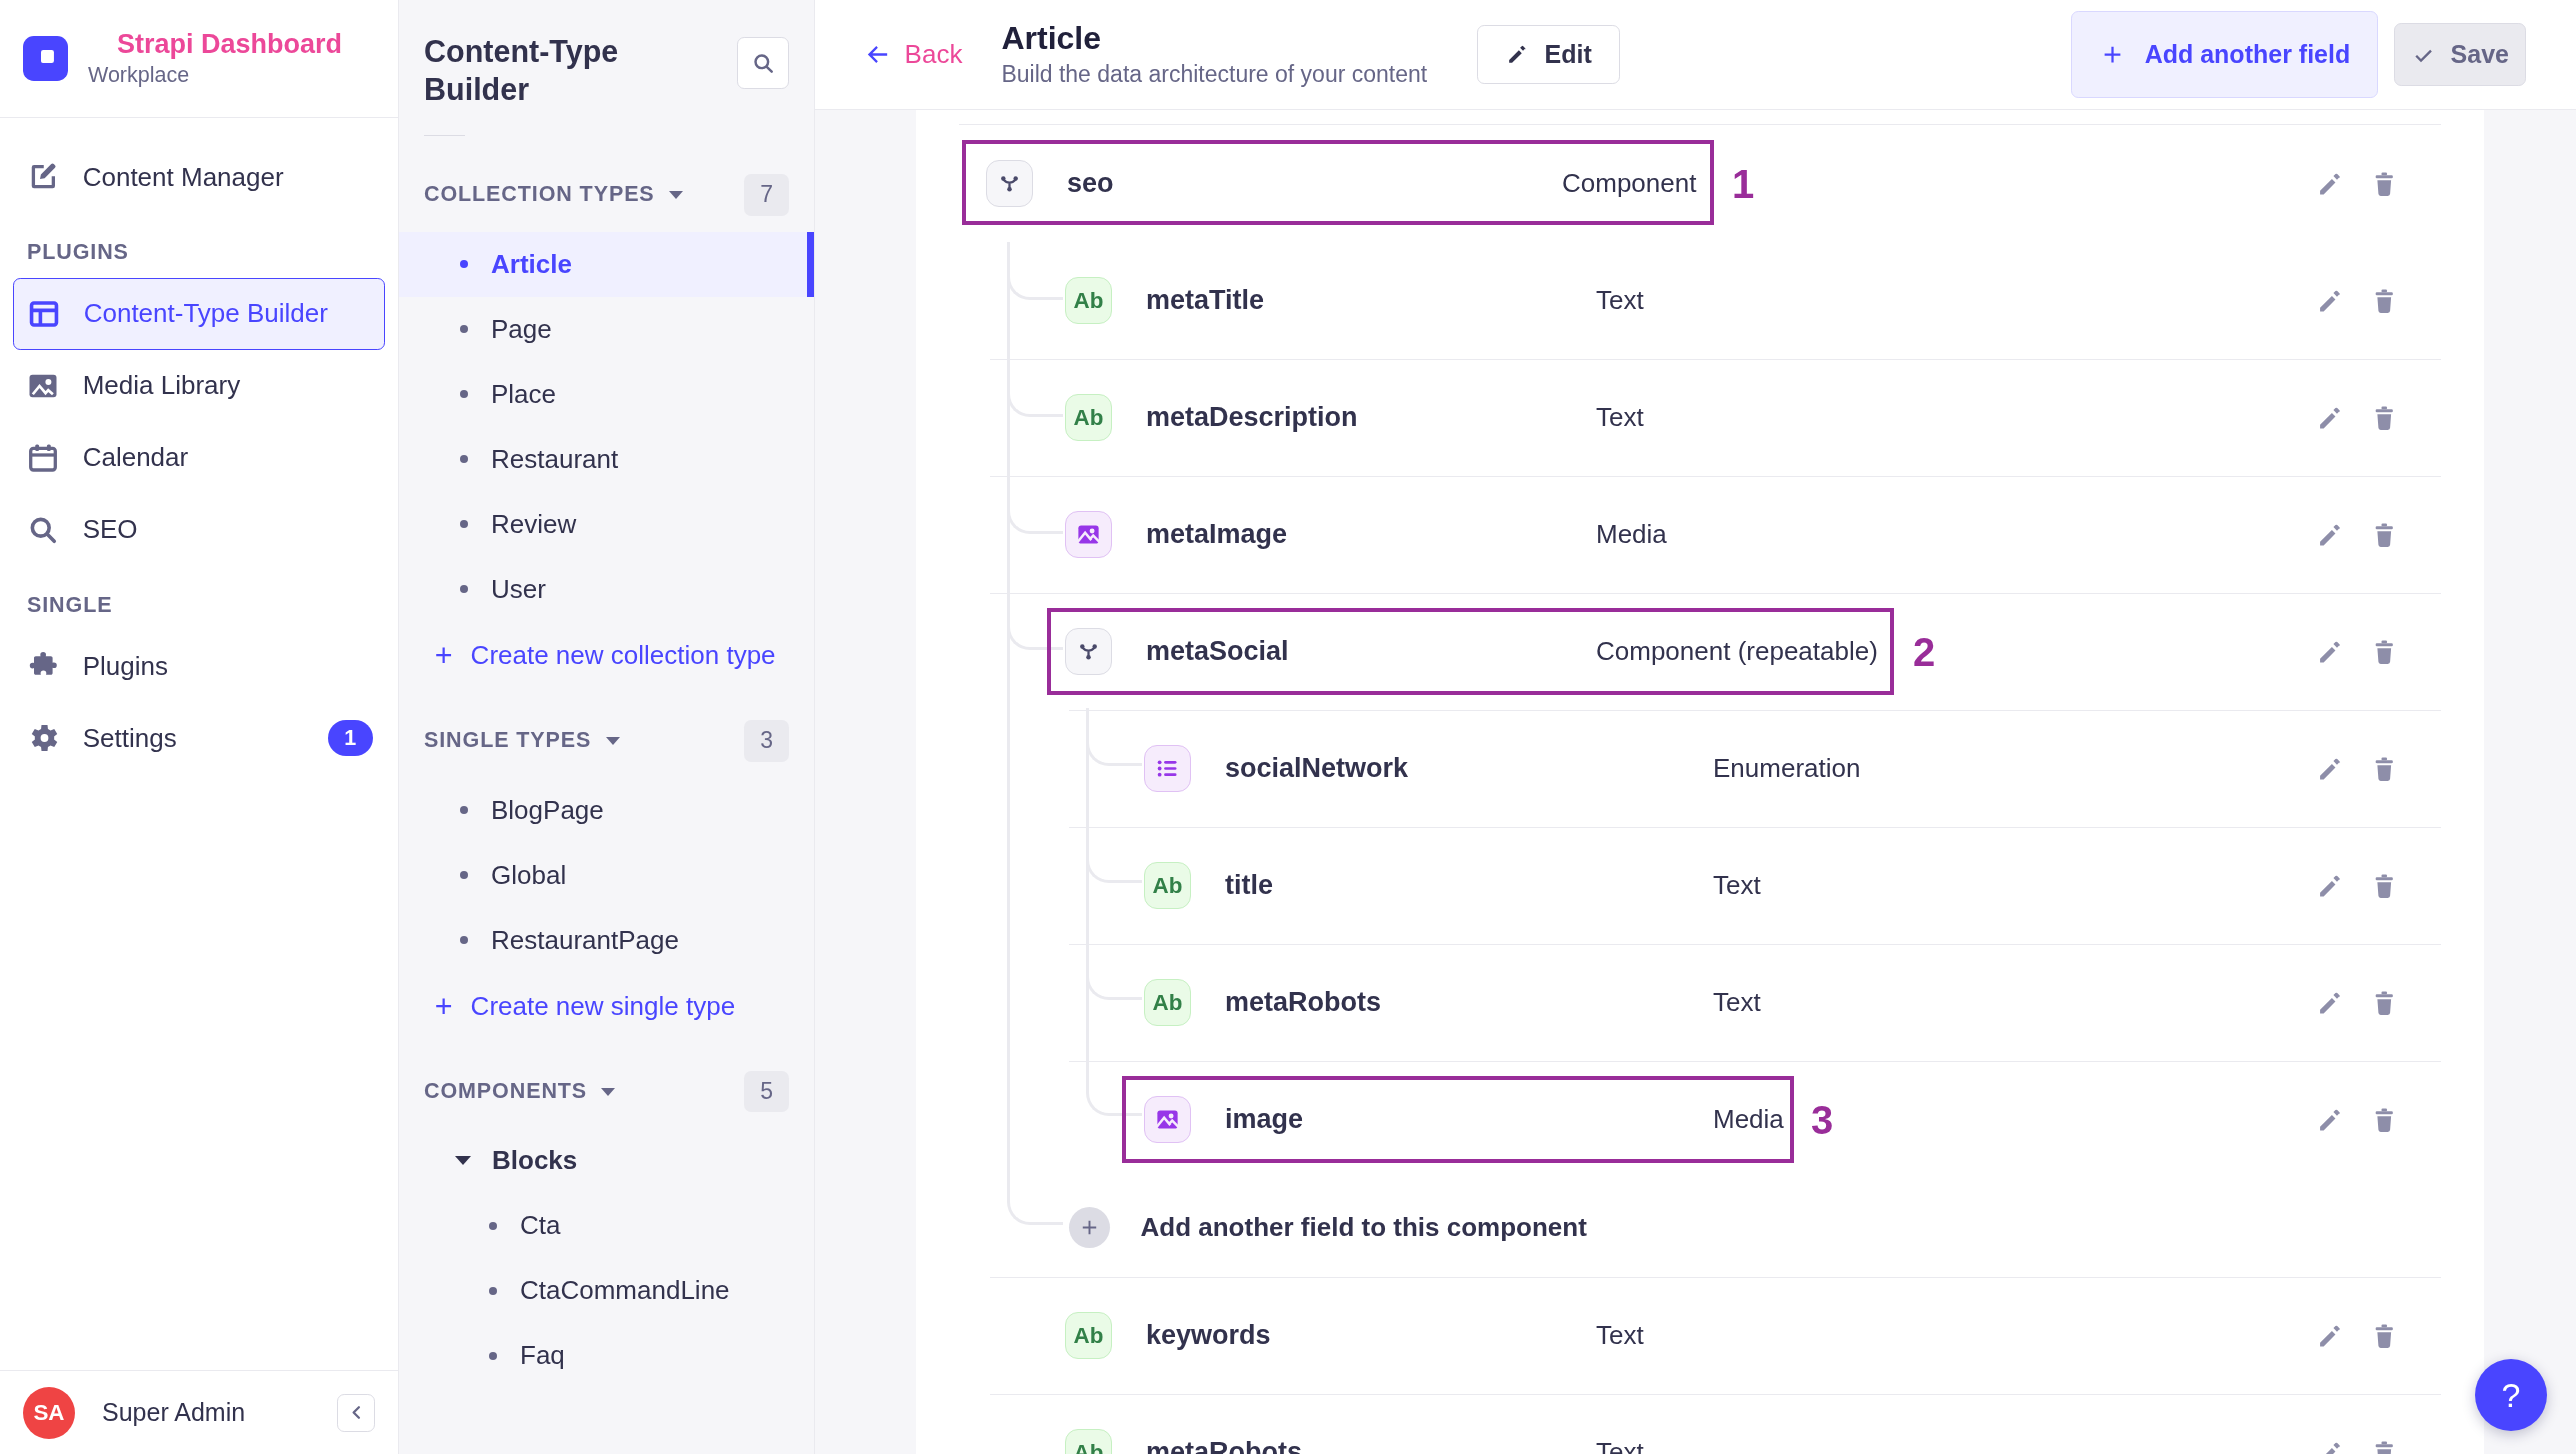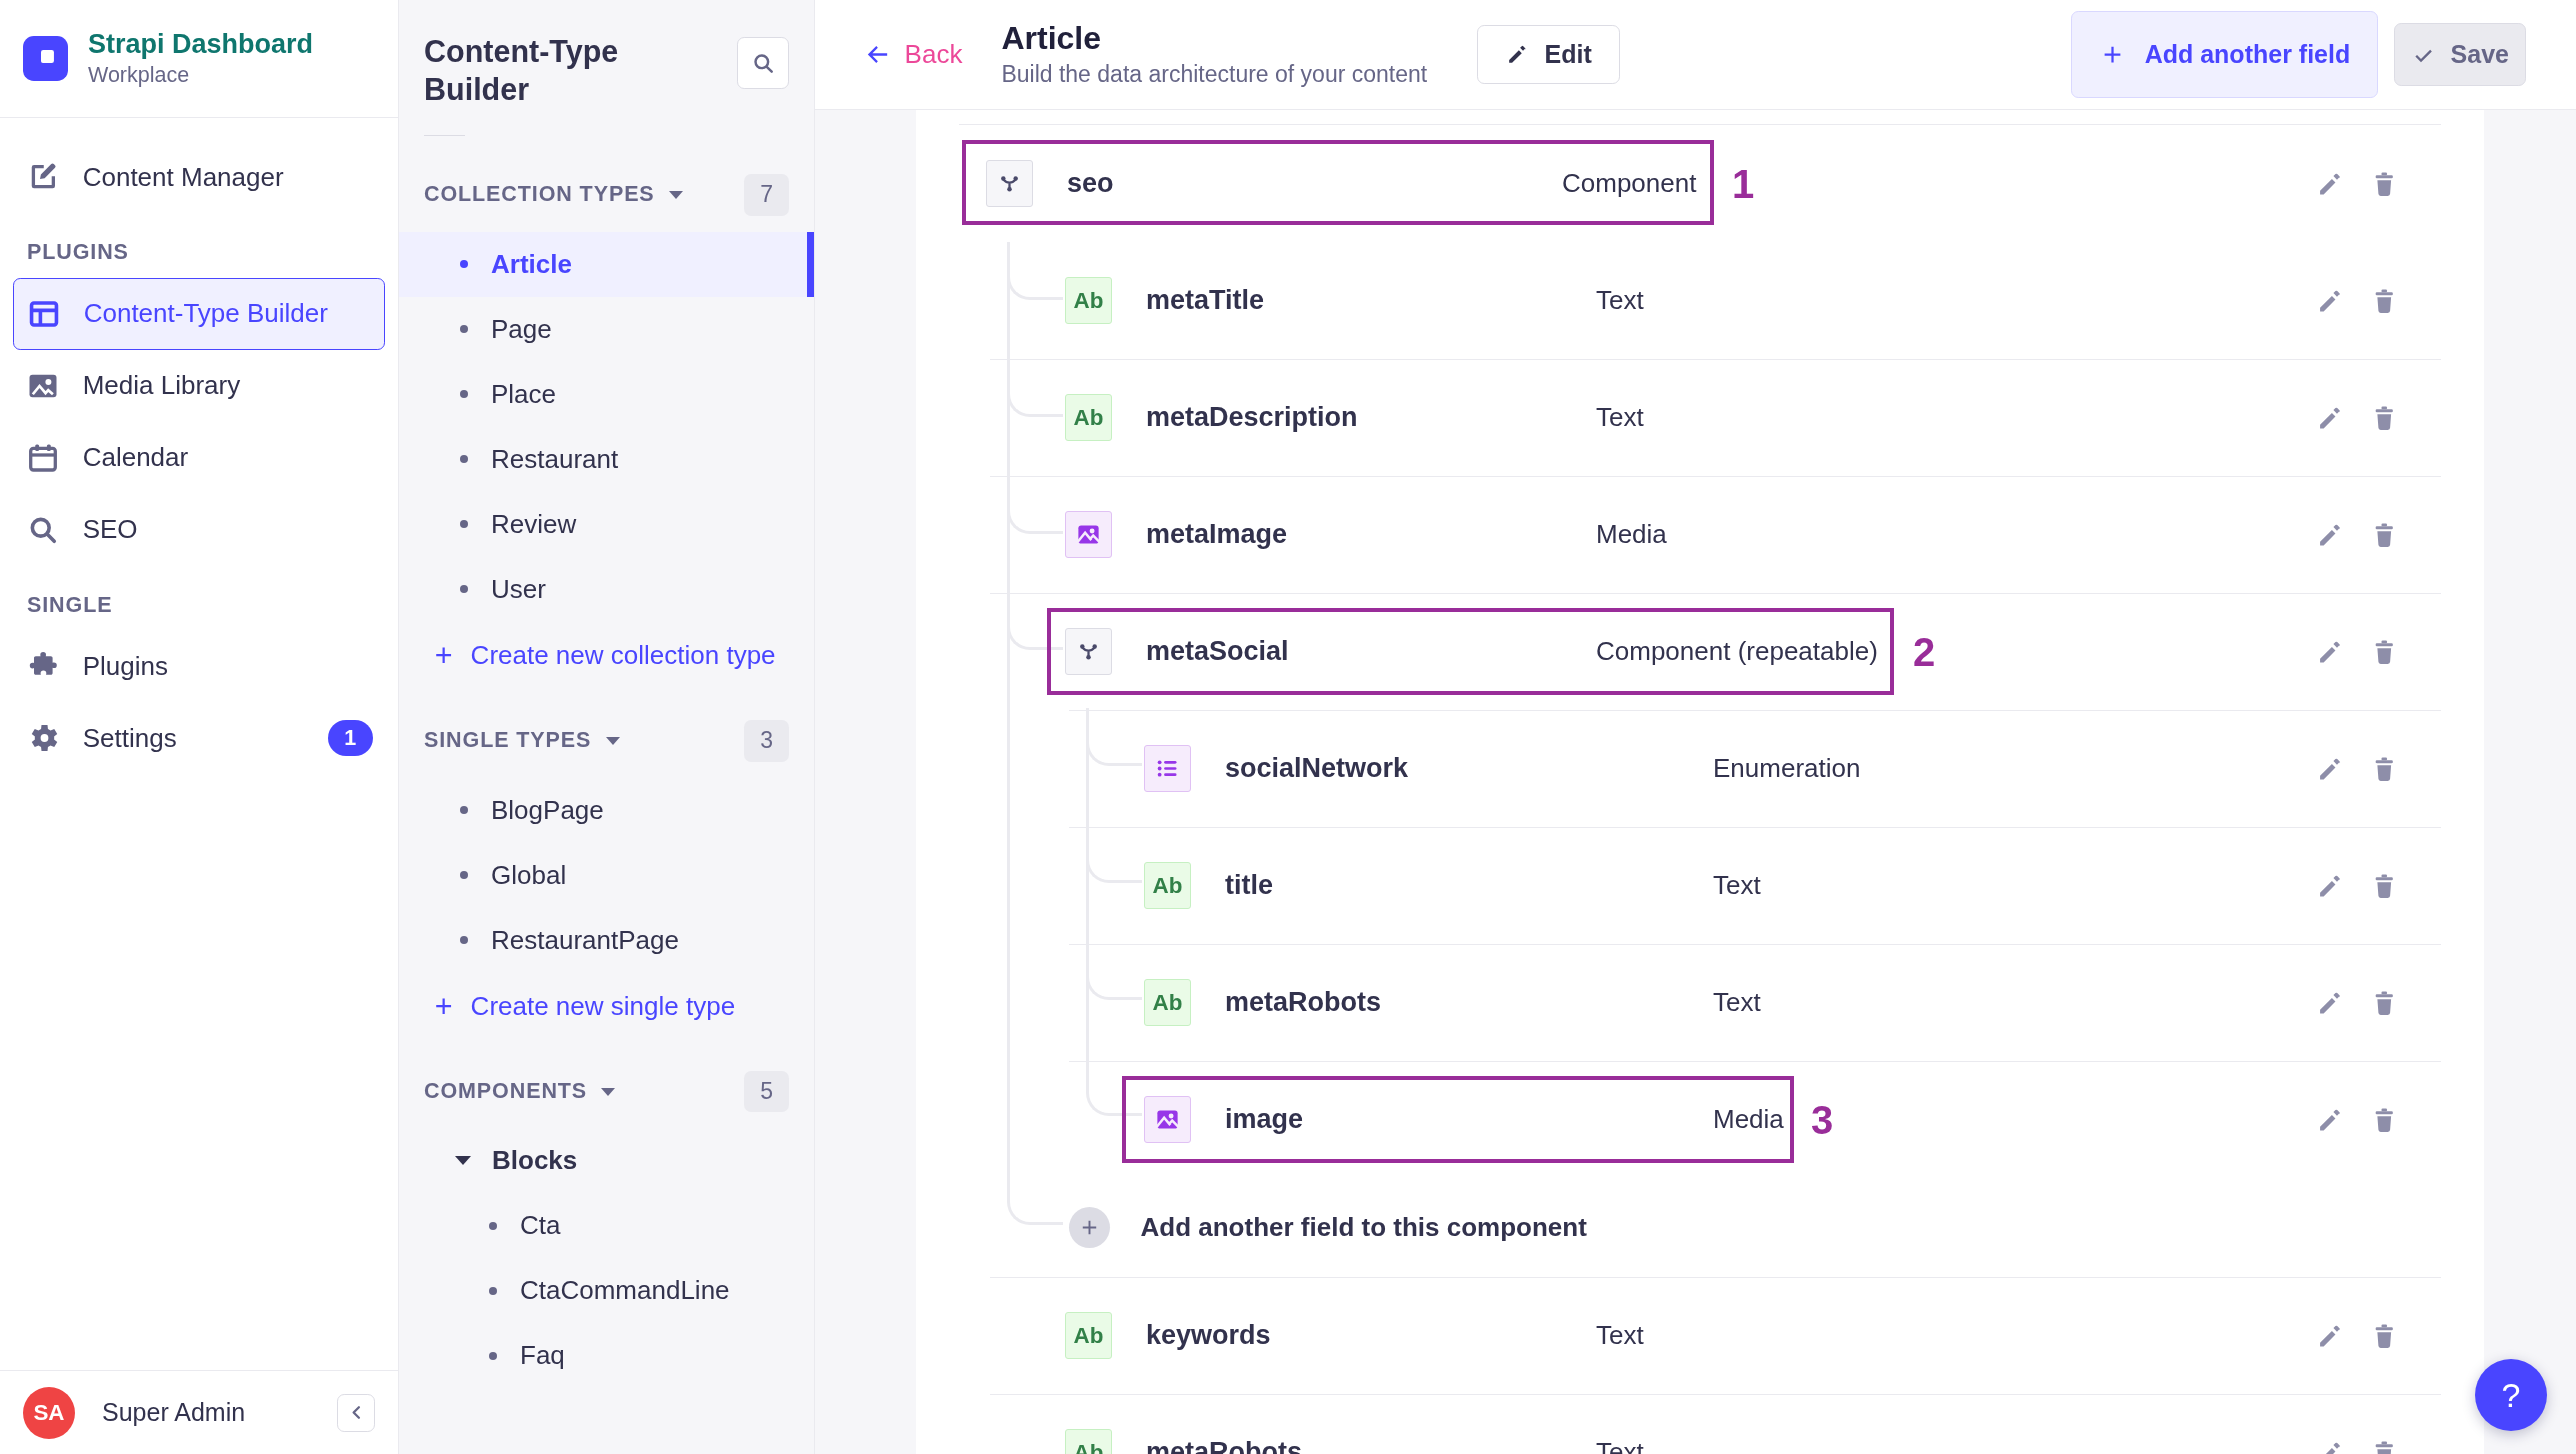--- a/index.html
+++ b/index.html
@@ -18,21 +18,21 @@
     background:#FFFFFF; border-right:0.9px solid #EAEAEF;
   }
   .brand {
     height:118px; display:flex; align-items:center; gap:20px;
     padding:0 23px; border-bottom:0.9px solid #EAEAEF;
   }
   .logo {
     width:45px; height:45px; border-radius:10.8px; background:#4945FF;
     display:flex; align-items:center; justify-content:center; flex:0 0 auto;
   }
-  .brand-title { font-size:27px; font-weight:700; color:#0f766e; }
+  .brand-title { font-size:27px; font-weight:700; color:#ec4899;margin-left:29px; }
   .brand-sub { font-size:21.5px; color:#666687; margin-top:3.6px; }
 
   .nav { padding:23px 12.6px 0; }
   .nav-item {
     display:flex; align-items:center; gap:21.5px; height:72px;
     padding:0 12.6px; border-radius:7.2px; font-size:26px; font-weight:500;
     color:#32324D; cursor:pointer;
   }
   .nav-item .nicon { width:36px; height:36px; color:#666687; flex:0 0 auto; }
   .nav-item.active {
@@ -166,21 +166,21 @@
   .row { position:relative; height:117px; display:flex; align-items:center; }
   .row.divider::before {
     content:""; position:absolute; top:0; right:0; border-top:0.9px solid #EAEAEF;
   }
   .row.d35::before  { left:31px; }
   .row.d122::before { left:110px; }
   .lvl0 { padding-left:27px; }
   .lvl1 { padding-left:106px; }
   .lvl2 { padding-left:185px; }
   .ficon {
-    width:47px; height:47px; border-radius:3px; flex:0 0 auto;
+    width:47px; height:47px; border-radius:13px; flex:0 0 auto;
     display:flex; align-items:center; justify-content:center; margin-right:34px;
   }
   .ficon.comp  { background:#F6F6F9; border:0.9px solid #DCDCE4; color:#4A4A6A; }
   .ficon.text  { background:#EAFBE7; border:0.9px solid #C6F0C2; color:#328048;
                  font-size:22.4px; font-weight:700; }
   .ficon.media { background:#F6ECFC; border:0.9px solid #E0C1F4; color:#9736E8; }
   .ficon.enum  { background:#F6ECFC; border:0.9px solid #E0C1F4; color:#9736E8; }
   .fname { font-size:27px; font-weight:700; color:#32324D; }
   .ftype { position:absolute; font-size:26px; color:#32324D; }
   .lvl0 .ftype { left:603px; }

